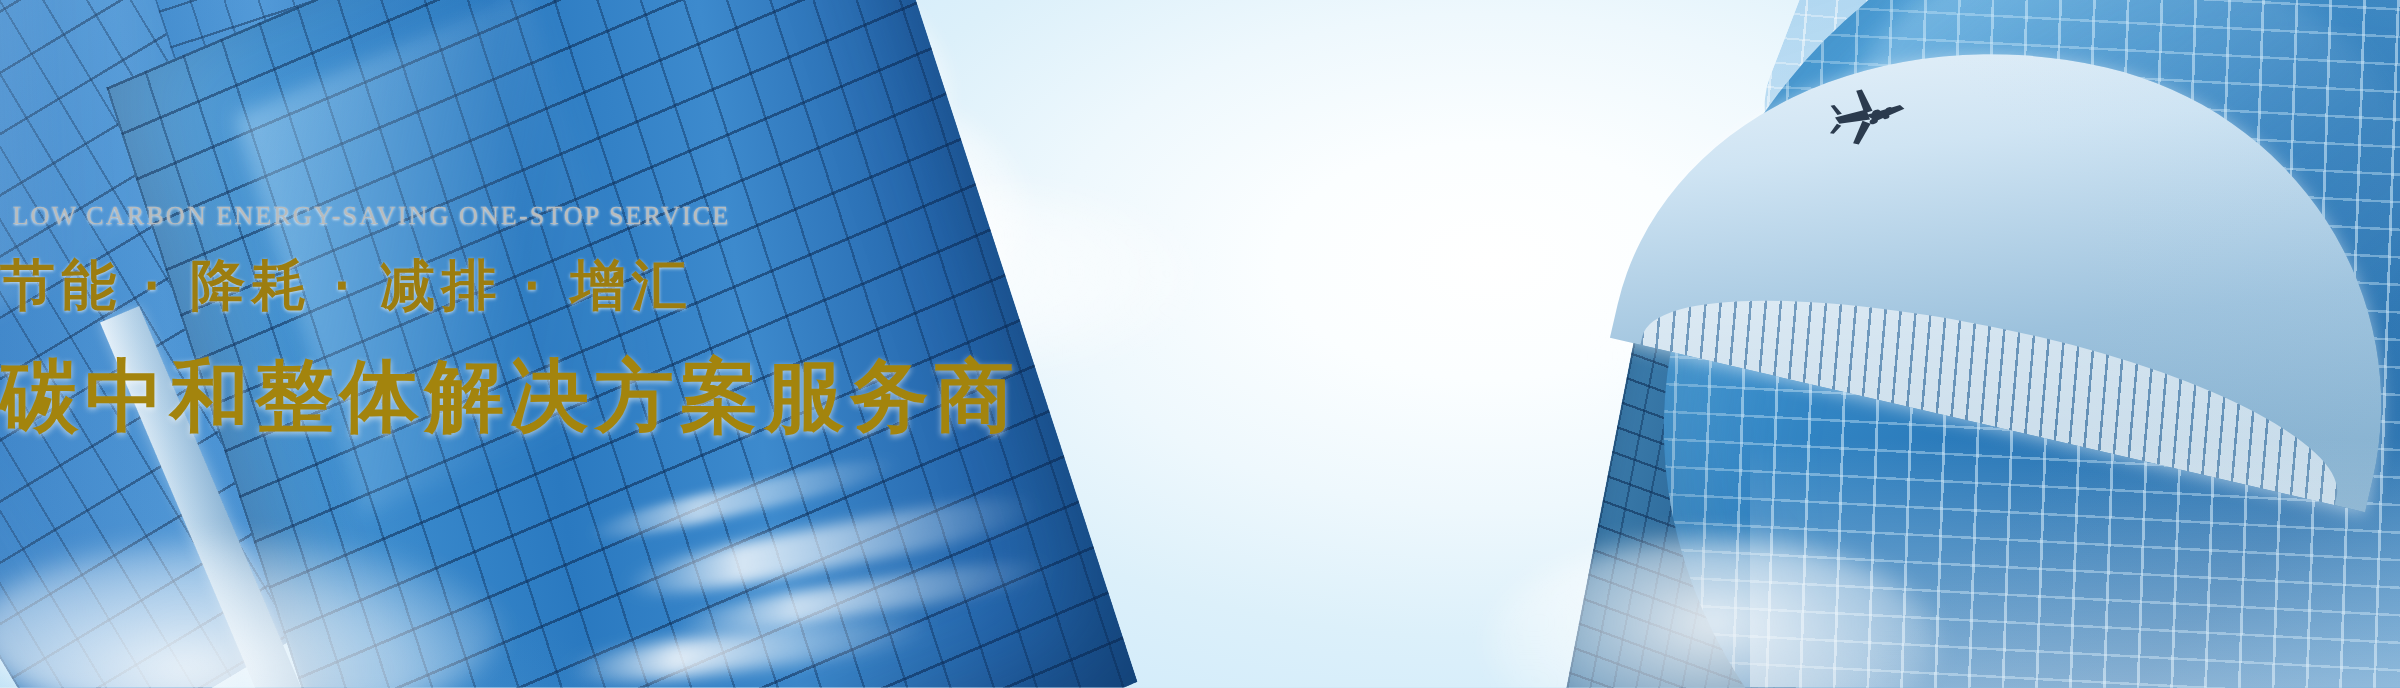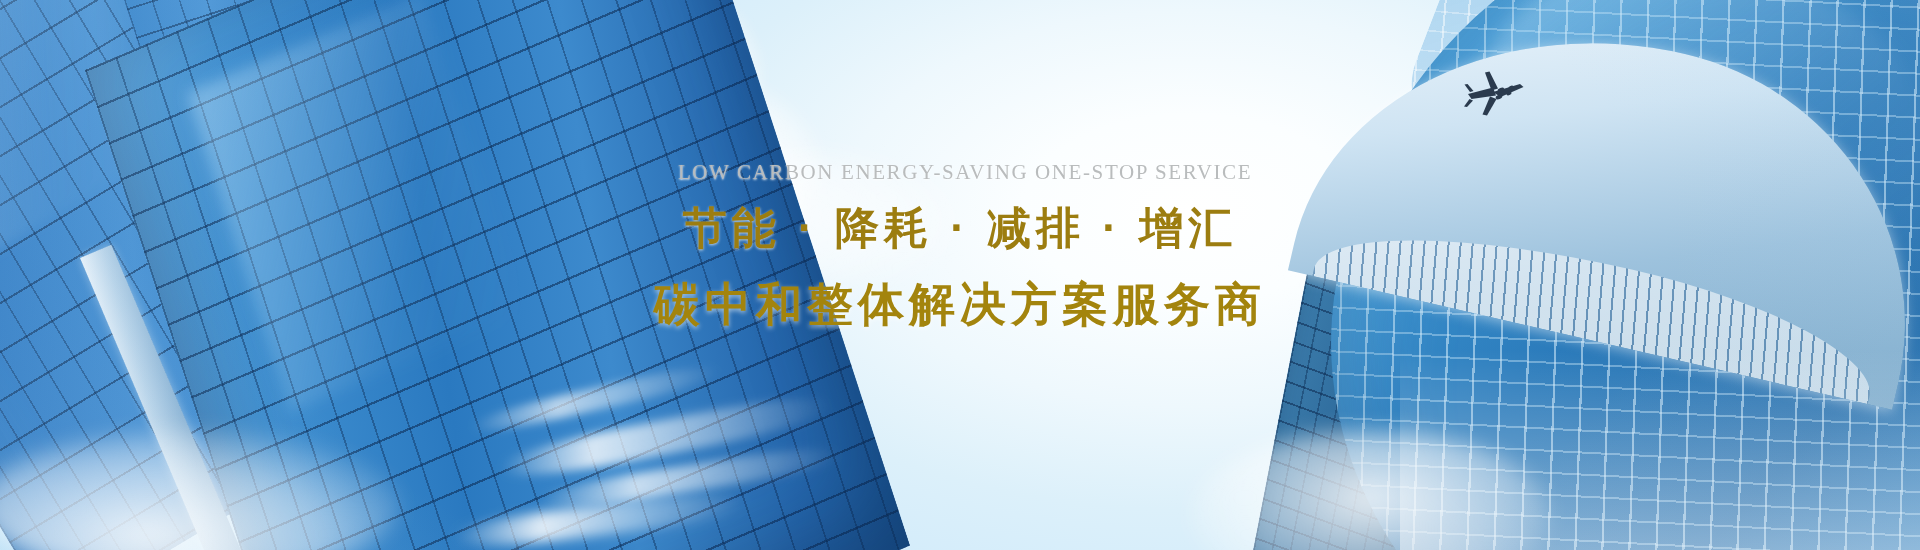--- a/index.html
+++ b/index.html
@@ -294,21 +294,20 @@
   }
 
   
   #text-block {
     position:absolute;
     left:0; right:0;
     top:0;
     height:550px;
     display:flex;
     flex-direction:column;
-    align-items:center;
     justify-content:flex-start;
     pointer-events:none;
   }
 
   #eyebrow {
     margin-top:160px;
     font-family:"Liberation Serif", serif;
     font-size:21px;
     letter-spacing:1.6px;
     color:#b9bcbd;
@@ -322,21 +321,21 @@
     font-size:44px;
     font-weight:700;
     letter-spacing:5px;
     color:#9c7d10;
     white-space:nowrap;
     text-shadow:0 1px 3px rgba(255,255,255,.72);
   }
 
   #headline {
     margin-top:16px;
-    font-size:46px;
+    font-size:63px;
     font-weight:bold;
     letter-spacing:5px;
     color:#a3840d;
     white-space:nowrap;
     text-shadow:0 2px 5px rgba(255,255,255,.60);
   }
 
   
   .vignette {
     position:absolute; inset:0;

